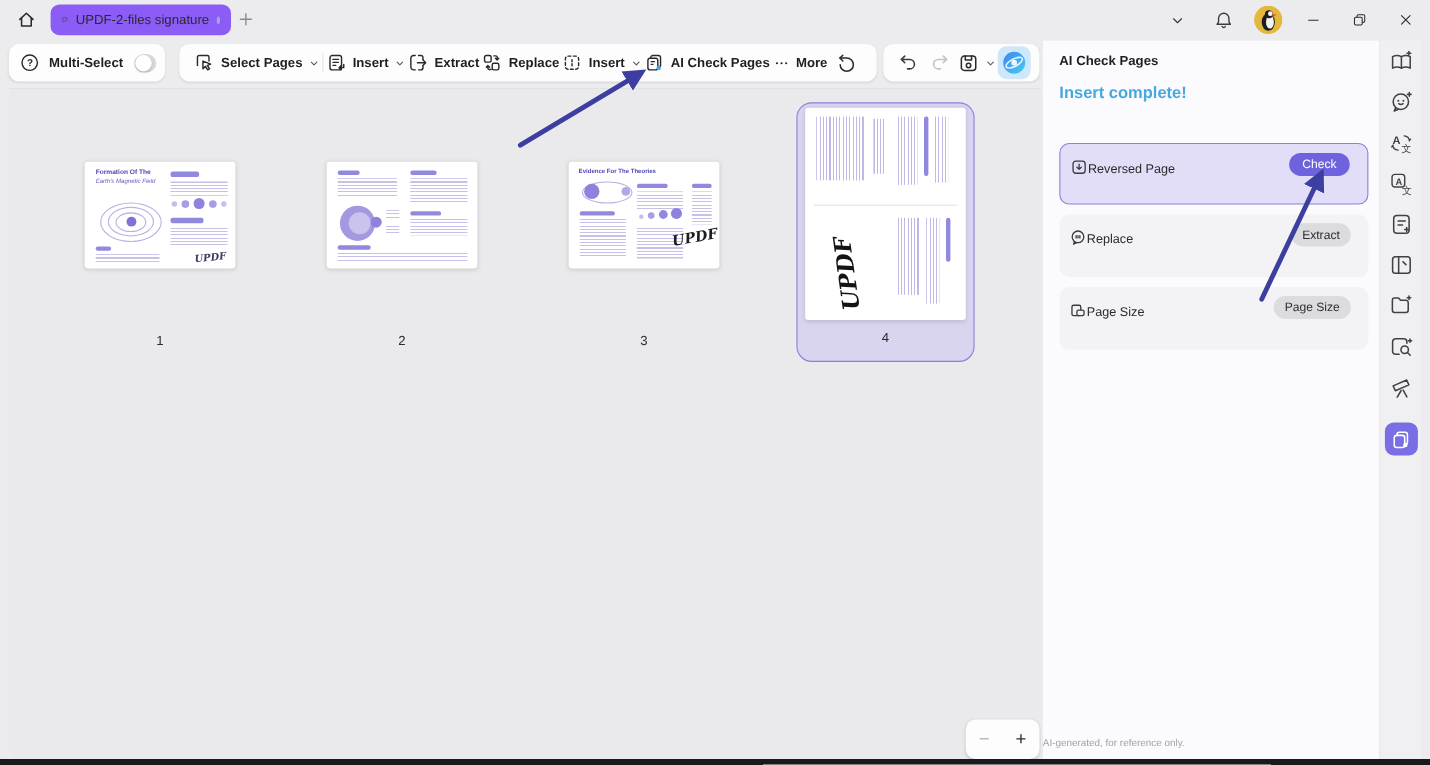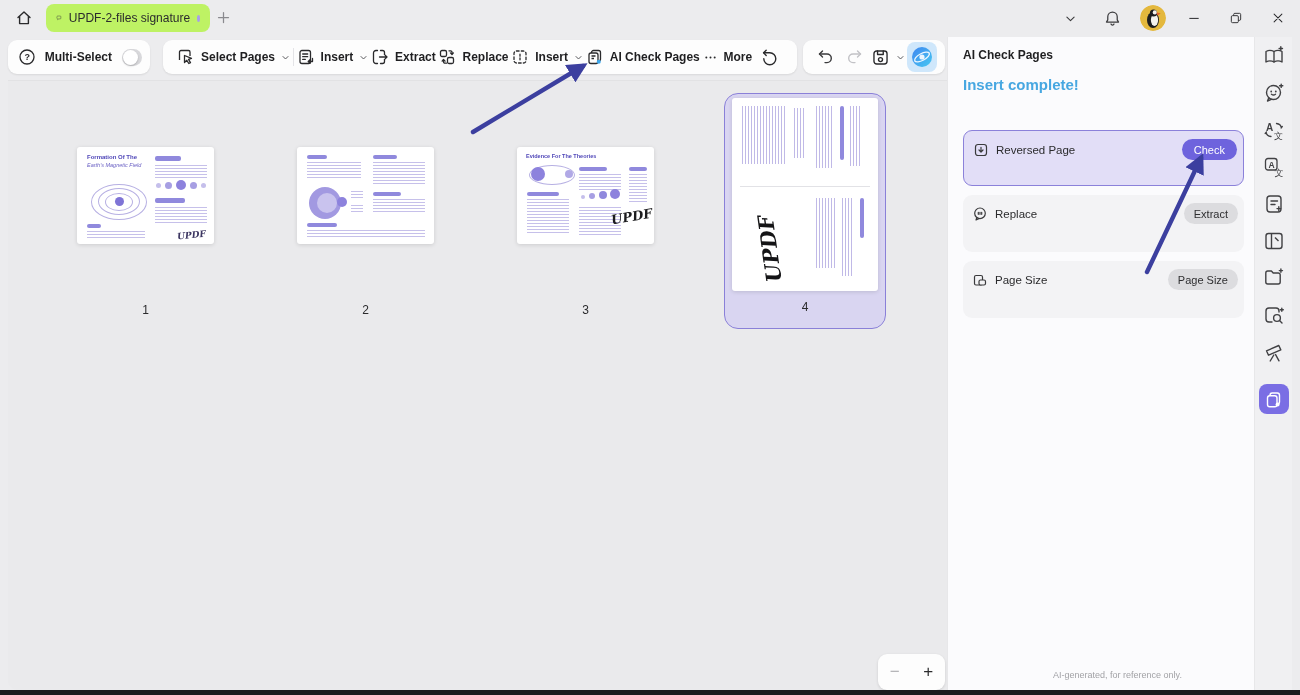--- a/index.html
+++ b/index.html
@@ -2,21 +2,21 @@
 <html><head>
 <meta charset="utf-8">
 <style>
   * { margin:0; padding:0; box-sizing:border-box; }
   html,body { width:1300px; height:695px; overflow:hidden; font-family:"Liberation Sans",sans-serif; background:#ececee; }
   svg { display:block; }
 
   
   .titlebar { position:absolute; left:0; top:0; width:1300px; height:36px; background:#ececee; }
   .home-btn { position:absolute; left:10px; top:4px; width:28px; height:28px; border-radius:6px; display:flex; align-items:center; justify-content:center; }
-  .tab { position:absolute; left:46px; top:4px; height:28px; width:164px; background:#bef264; border-radius:8px; display:flex; align-items:center; padding:0 10px; gap:7px; }
+  .tab { position:absolute; left:46px; top:4px; height:28px; width:164px; background:#8b5cf6; border-radius:8px; display:flex; align-items:center; padding:0 10px; gap:7px; }
   .tab-title { font-size:12px; color:#2b2b2d; white-space:nowrap; }
   .tab-dot { width:7px; height:7px; border-radius:50%; background:#a89fe8; }
   .tab-plus { position:absolute; left:216px; top:10px; }
   .tb-right { position:absolute; right:8px; top:0; height:36px; display:flex; align-items:center; gap:14px; }
   .tb-ctl { width:28px; height:28px; display:flex; align-items:center; justify-content:center; }
   .avatar { width:26px; height:26px; border-radius:50%; overflow:hidden; }
 
   
   .toolbar { position:absolute; left:0; top:36px; width:947px; height:44px; background:#ececee; }
   .tgroup { position:absolute; top:4px; height:34px; background:#fdfdfd; border-radius:9px; box-shadow:0 1px 2px rgba(0,0,0,.09); display:flex; align-items:center; }
@@ -50,26 +50,26 @@
   .zminus { font-size:17px; color:#b3b3b6; } .zplus { font-size:17px; color:#2b2b2d; }
 
   
   .panel { position:absolute; left:947px; top:37px; width:307px; height:653px; background:#fbfbfd; border-left:1px solid #e7e7e9; }
   .panel-title { position:absolute; left:15px; top:11px; font-size:12px; font-weight:bold; color:#1f1f21; }
   .status1 { position:absolute; left:15px; top:39px; font-size:15px; font-weight:bold; color:#47a7e1; }
   .status2 { position:absolute; left:15px; top:64px; font-size:14px; font-weight:bold; color:#47a7e1; }
   .card { position:absolute; left:15px; width:281px; border-radius:9px; }
   .card-hl { background:#e2def7; border:1px solid #8b81da; }
   .card-gray { background:#f3f3f5; }
-  .card-row { display:flex; align-items:center; gap:7px; padding:8px 6px 0 9px; }
+  .card-row { display:flex; align-items:flex-end; padding:8px 16px 0 9px; }
   .card-name { font-size:11.5px; color:#2b2b2d; flex:1; }
   .card-desc { font-size:10.5px; color:#454548; padding:9px 8px 10px 8px; }
   .btn-purple { background:#6e63dd; color:#fff; font-size:11px; border:none; border-radius:11px; height:21px; padding:0 12px; }
   .btn-gray { background:#dcdcdf; color:#2e2e30; font-size:11px; border:none; border-radius:11px; height:21px; padding:0 10px; }
-  .panel-footer { position:absolute; left:0; bottom:10px; width:100%; text-align:center; font-size:9px; color:#a2a2a6;padding-left:33px; }
+  .panel-footer { position:absolute; left:0; bottom:10px; width:100%; text-align:left; font-size:9px; color:#a2a2a6; }
 
   
   .rail { position:absolute; left:1254px; top:37px; width:38px; height:653px; background:#f0f0f2; border-left:1px solid #e7e7e9; display:flex; flex-direction:column; align-items:center; padding-top:8px; gap:15px; }
   .rail-ic { width:26px; height:22px; display:flex; align-items:center; justify-content:center; }
   .rail-active { width:30px; height:30px; border-radius:8px; background:#7a6ee4; display:flex; align-items:center; justify-content:center; margin-top:6px; }
 
   .bottom-strip { position:absolute; left:0; top:690px; width:1300px; height:5px; background:#1a1a1c; }
   .anno { position:absolute; pointer-events:none; z-index:30; }
 </style>
 </head>

